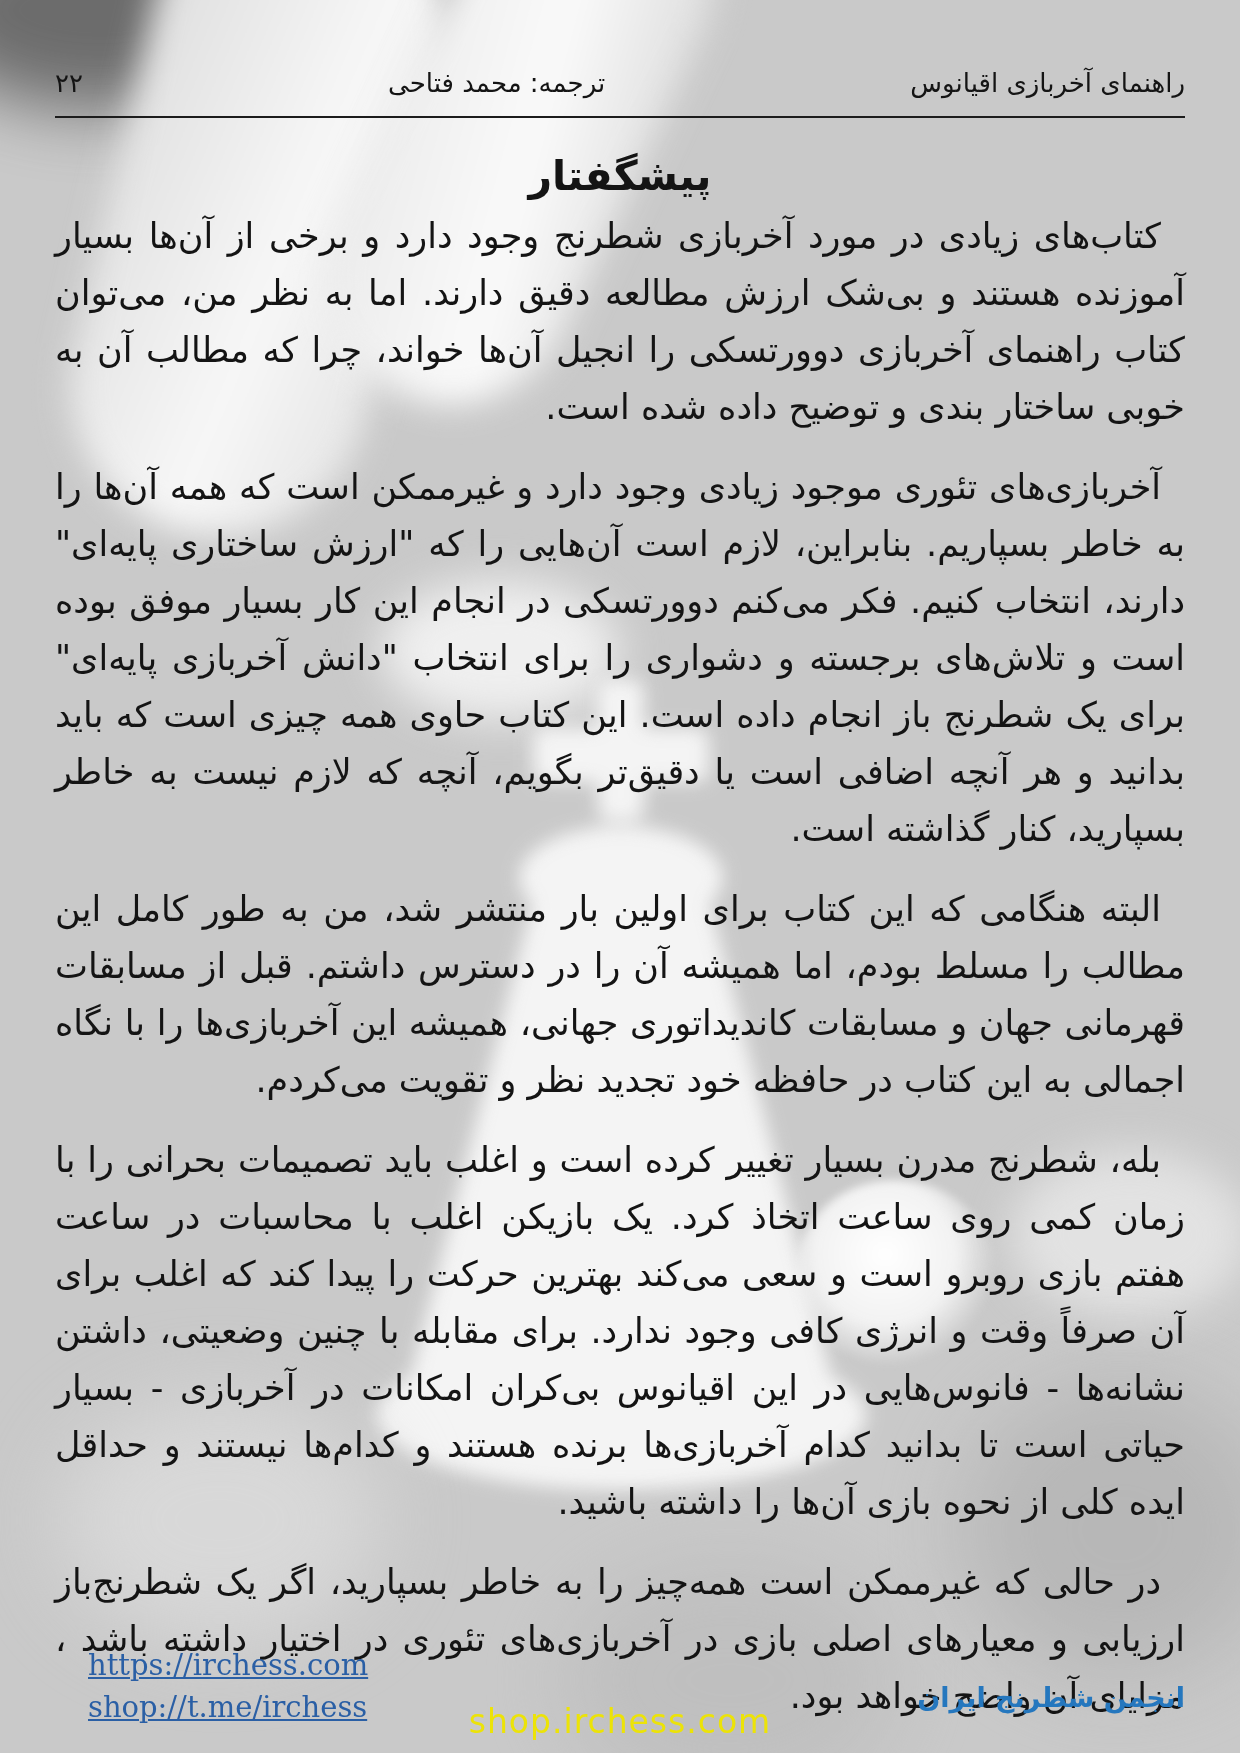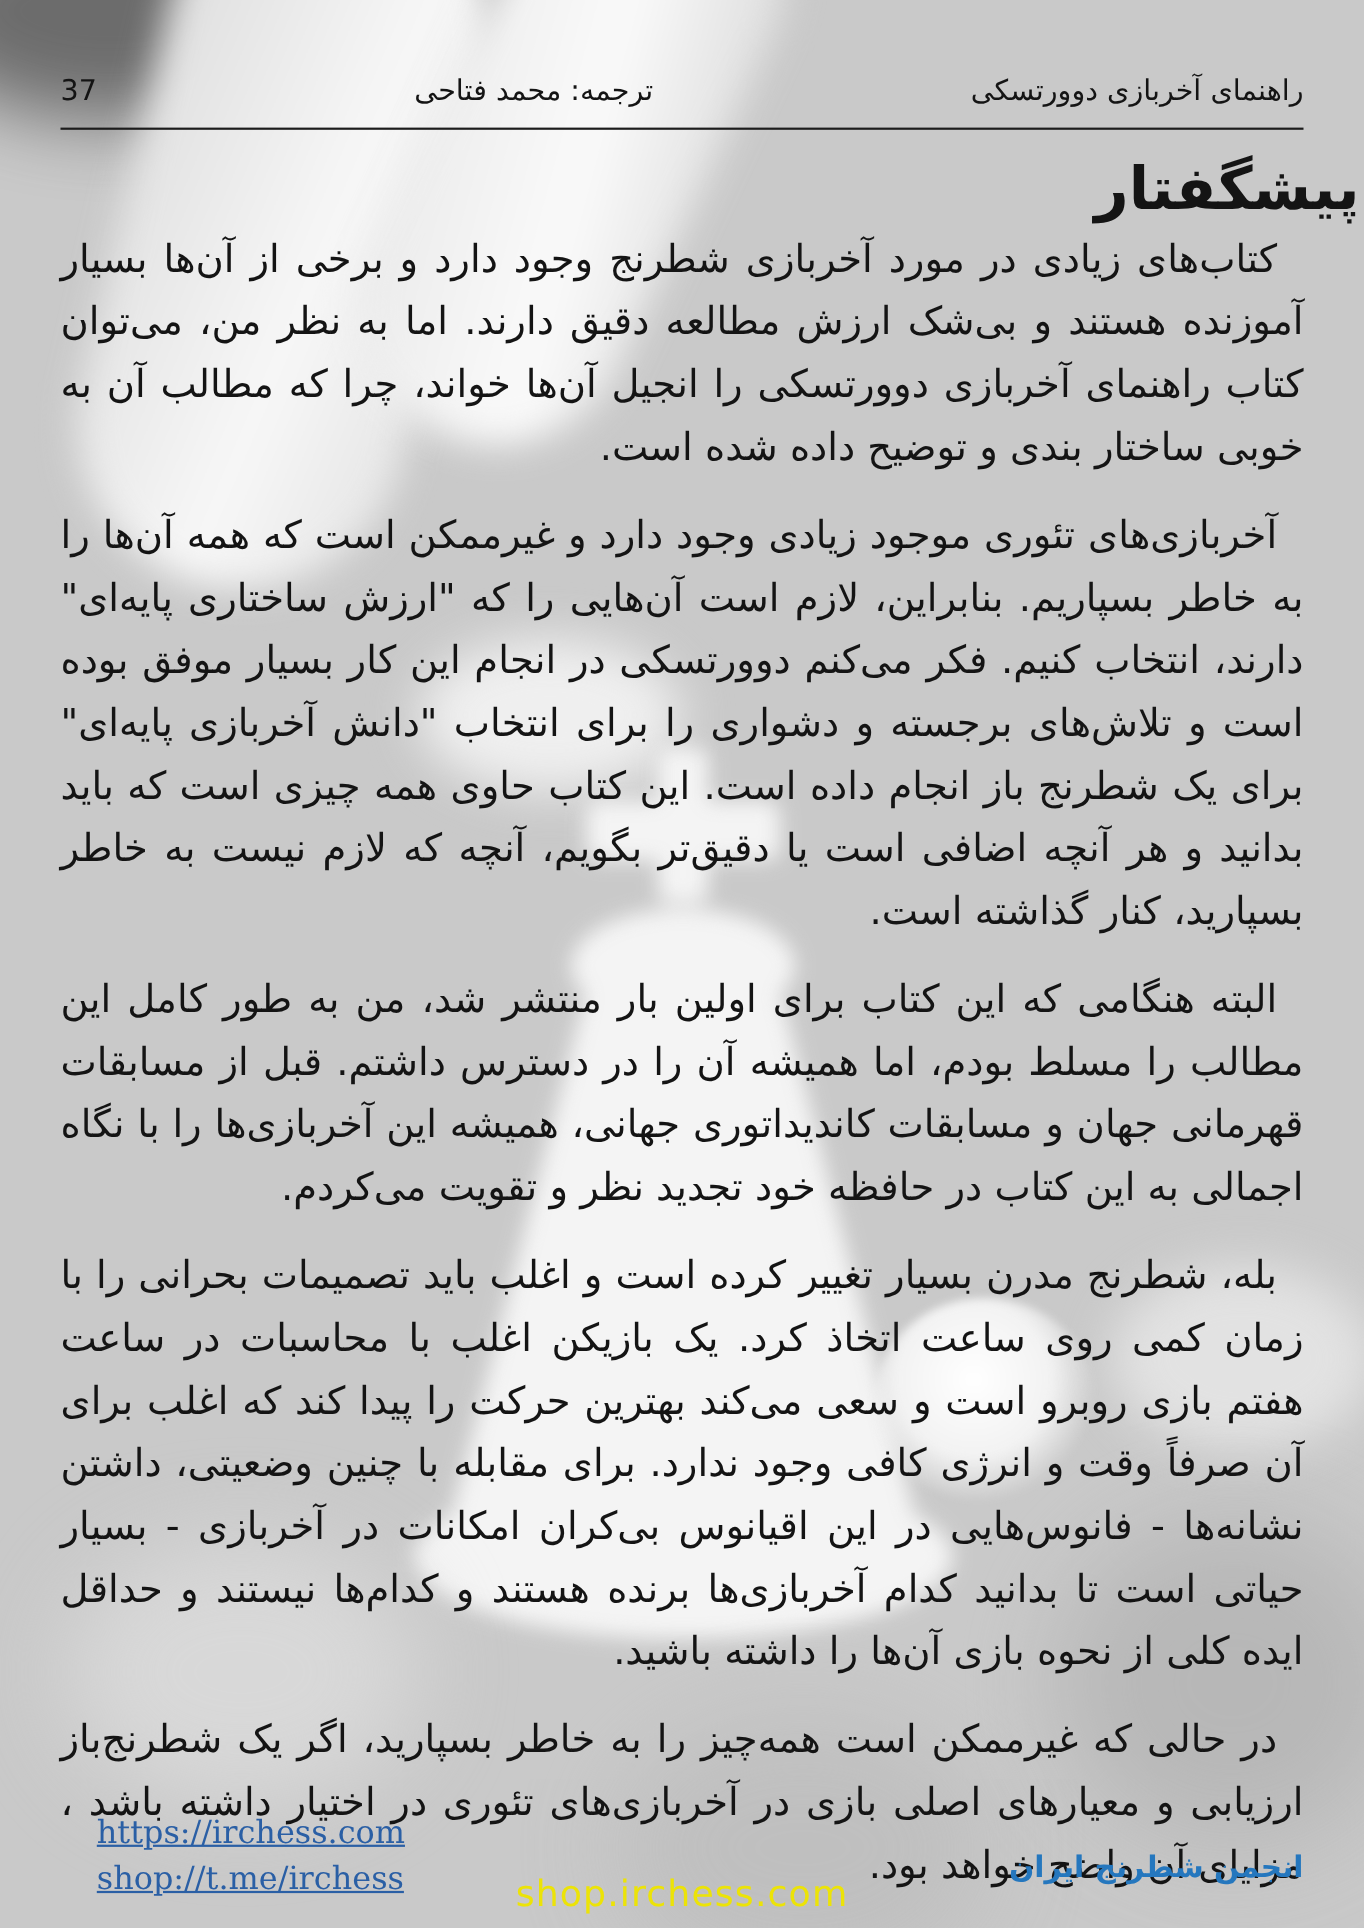--- a/index.html
+++ b/index.html
@@ -33,22 +33,22 @@
     position:absolute; top:68px; right:55px; left:55px;
     display:flex; justify-content:space-between; align-items:baseline;
     font-size:26px;
   }
   .header-rule {
     position:absolute; top:116px; right:55px; left:55px;
     border:none; border-top:2px solid #1c1c1c; margin:0;
   }
   .page-title {
     position:absolute; top:136px; right:0; left:0;
-    margin:4px; text-align:right;
-    font-size:54px; font-weight:bold;
+    margin:16px; text-align:center;
+    font-size:41px; font-weight:bold;
   }
   .body-text {
     position:absolute; top:208px; right:55px; left:55px;
     font-size:35px; line-height:57px;
     text-align:justify; direction:rtl;
   }
   .body-text p { margin:0 0 23px 0; text-indent:24px; }
   .page-footer { position:absolute; inset:0; font-size:24px; }
   .footer-link {
     position:absolute; left:88px; direction:ltr;
@@ -91,23 +91,23 @@
     <div class="sphere"></div>
     <div class="blob blob-right-mid"></div>
     <div class="blob-bottom-left"></div>
     <div class="blob-bottom-right"></div>
     <div class="blob-bottom-mid"></div>
   </div>
 
   <div class="content">
 
     <header class="page-header">
-      <span>راهنمای آخربازی دوورتسکی</span>
+      <span>راهنمای آخربازی اقیانوس</span>
       <span>ترجمه: محمد فتاحی</span>
-      <span>37</span>
+      <span>۲۲</span>
     </header>
     <hr class="header-rule">
 
     <h1 class="page-title">پیشگفتار</h1>
 
     <main class="body-text">
       <p>کتاب‌های زیادی در مورد آخربازی شطرنج وجود دارد و برخی از آن‌ها بسیار آموزنده هستند و بی‌شک ارزش مطالعه دقیق دارند. اما به نظر من، می‌توان کتاب راهنمای آخربازی دوورتسکی را انجیل آن‌ها خواند، چرا که مطالب آن به خوبی ساختار بندی و توضیح داده شده است.</p>
       <p>آخربازی‌های تئوری موجود زیادی وجود دارد و غیرممکن است که همه آن‌ها را به خاطر بسپاریم. بنابراین، لازم است آن‌هایی را که "ارزش ساختاری پایه‌ای" دارند، انتخاب کنیم. فکر می‌کنم دوورتسکی در انجام این کار بسیار موفق بوده است و تلاش‌های برجسته و دشواری را برای انتخاب "دانش آخربازی پایه‌ای" برای یک شطرنج باز انجام داده است. این کتاب حاوی همه چیزی است که باید بدانید و هر آنچه اضافی است یا دقیق‌تر بگویم، آنچه که لازم نیست به خاطر بسپارید، کنار گذاشته است.</p>
       <p>البته هنگامی که این کتاب برای اولین بار منتشر شد، من به طور کامل این مطالب را مسلط بودم، اما همیشه آن را در دسترس داشتم. قبل از مسابقات قهرمانی جهان و مسابقات کاندیداتوری جهانی، همیشه این آخربازی‌ها را با نگاه اجمالی به این کتاب در حافظه خود تجدید نظر و تقویت می‌کردم.</p>
       <p>بله، شطرنج مدرن بسیار تغییر کرده است و اغلب باید تصمیمات بحرانی را با زمان کمی روی ساعت اتخاذ کرد. یک بازیکن اغلب با محاسبات در ساعت هفتم بازی روبرو است و سعی می‌کند بهترین حرکت را پیدا کند که اغلب برای آن صرفاً وقت و انرژی کافی وجود ندارد. برای مقابله با چنین وضعیتی، داشتن نشانه‌ها - فانوس‌هایی در این اقیانوس بی‌کران امکانات در آخربازی - بسیار حیاتی است تا بدانید کدام آخربازی‌ها برنده هستند و کدام‌ها نیستند و حداقل ایده کلی از نحوه بازی آن‌ها را داشته باشید.</p>

